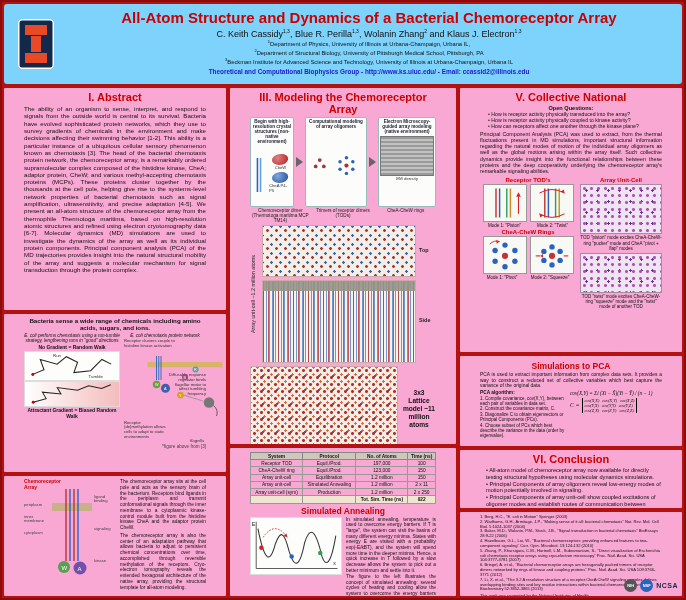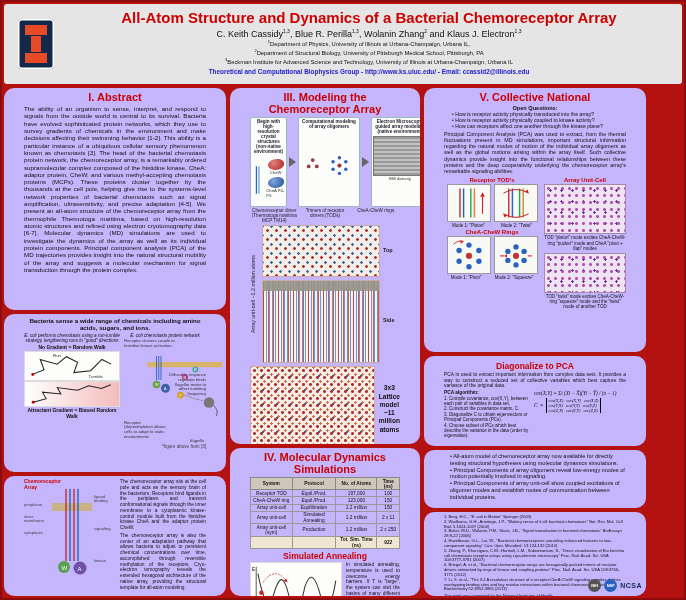--- a/index.html
+++ b/index.html
@@ -1,39 +1,39 @@
 <!DOCTYPE html>
 <html><head>
 <meta charset="utf-8">
 <style>
   * { margin:0; padding:0; box-sizing:border-box; }
   html,body { width:686px; height:600px; overflow:hidden; }
   body { font-family:"Liberation Sans", sans-serif; color:#111; background:#fff; }
   .poster { width:686px; height:600px; background:#b41111; padding:4px; box-shadow: inset 0 0 0 2px #8c0b0b; }
 
   
-  .header { background:#e5e5e5; border-radius:3px; height:80px; display:flex; padding:4px 6px; margin-bottom:4px; }
+  .header { background:#7dd3fc; border-radius:3px; height:80px; display:flex; padding:4px 6px; margin-bottom:4px; }
   .logowrap { width:52px; display:flex; align-items:center; justify-content:center; }
   .block-i { width:36px; height:50px; background:#13294b; border-radius:4px; display:flex; flex-direction:column; align-items:center; justify-content:center; box-shadow: inset 0 0 0 1.5px #fff; }
   .i-serif { width:22px; height:10px; background:#e84a27; }
   .i-stem { width:10px; height:16px; background:#e84a27; margin:1px 0; }
   .header-center { flex:1; text-align:center; }
   .title { color:#cc0000; font-size:15px; font-weight:bold; margin-top:1px; }
   .authors { font-size:9px; margin-top:2px; }
   .authors sup { font-size:5px; }
   .underl { }
   .affil { font-size:5.8px; line-height:1.25; }
   .affil sup { font-size:4px; }
   .group-line { font-size:6.4px; font-weight:bold; color:#1a1acc; margin-top:2px; }
 
   
   .content { display:flex; gap:4px; height:508px; }
   .col { display:flex; flex-direction:column; gap:4px; }
-  .col.left { width:222px; } .col.mid { width:190px; } .col.right { width:222px; }
-  .panel { background:#c4b5fd; border-radius:10px; padding:3px 20px; overflow:hidden; position:relative; }
+  .col.left { width:222px; } .col.mid { width:226px; } .col.right { width:222px; }
+  .panel { background:#f9a8d4; border-radius:1px; padding:3px 20px; overflow:hidden; position:relative; }
   .panel h2 { color:#cc0000; text-align:center; font-size:11px; font-weight:bold; margin-bottom:2px; }
   .panel h3.subhead, h2.subhead { color:#cc0000; text-align:center; font-size:8.5px; font-weight:bold; margin:2px 0 1px; }
 
   
   .abstract { height:222px; }
   .abstract p { font-size:6.2px; line-height:1.18; text-align:justify; }
 
   
   .primer { height:158px; }
   .primer-intro { font-size:6.2px; font-weight:bold; text-align:center; margin-bottom:2px; }
@@ -369,21 +369,20 @@
             <span class="sidelbl">Side</span>
           </div>
         </div>
         <div class="latticerow">
           <div class="lattice"></div>
           <div class="latcap">3x3 Lattice model ~11 million atoms</div>
         </div>
       </section>
 
       <section class="panel mdsim">
-        <h2>IV. Molecular Dynamics Simulations</h2>
         <table class="mdtable">
           <thead>
             <tr>
               <th>System</th>
               <th>Protocol</th>
               <th>No. of Atoms</th>
               <th>Time (ns)</th>
             </tr>
           </thead>
           <tbody>
@@ -537,21 +536,21 @@
             <div class="redlbl">Array Unit-Cell</div>
             <div class="ucmode"></div>
             <div class="uccap2">TOD "piston" mode excites CheA-CheW-ring "pucker" mode and CheA "pivot + flap" modes</div>
             <div class="ucmode short"></div>
             <div class="uccap2">TOD "twist" mode excites CheA-CheW-ring "squeeze" mode and the "twist" mode of another TOD</div>
           </div>
         </div>
       </section>
 
       <section class="panel pca">
-        <h2 class="subhead">Diagonalize to PCA</h2>
+        <h2 class="subhead">Simulations to PCA</h2>
         <p class="pca-body">PCA is used to extract important information from complex data sets. It provides a way to construct a reduced set of collective variables which best capture the variance of the original data.</p>
         <div class="pca-row">
           <div class="pca-steps">
             <div class="bold">PCA algorithm:</div>
             <div>1. Compile covariance, cov(X,Y), between each pair of variables in data set.</div>
             <div>2. Construct the covariance matrix, C.</div>
             <div>3. Diagonalize C to obtain eigenvectors or Principal Components (PCs).</div>
             <div>4. Choose subset of PCs which best describe the variance in the data (order by eigenvalue).</div>
           </div>
           <div class="pca-math">
@@ -574,20 +573,21 @@
                     <span>cov(Z,Y)</span>
                     <span>cov(Z,Z)</span>
                   </div>
               </div>
             </div>
           </div>
         </div>
       </section>
 
       <section class="panel conclusion">
+        <h2>VI. Conclusion</h2>
         <ul>
           <li>All-atom model of chemoreceptor array now available for directly testing structural hypotheses using molecular dynamics simulations.</li>
           <li>Principal Components of array oligomers reveal low-energy modes of motion potentially involved in signaling.</li>
           <li>Principal Components of array unit-cell show coupled excitations of oligomer modes and establish routes of communication between individual proteins.</li>
         </ul>
       </section>
 
       <section class="panel refs">
         <div class="ref-item">1. Berg, H.C., "E. coli in Motion" Springer (2003)</div>
         <div class="ref-item">2. Wadhams, G.H., Armitage, J.P., "Making sense of it all: bacterial chemotaxis" Nat. Rev. Mol. Cell Biol. 5:1024-1037 (2004)</div>

